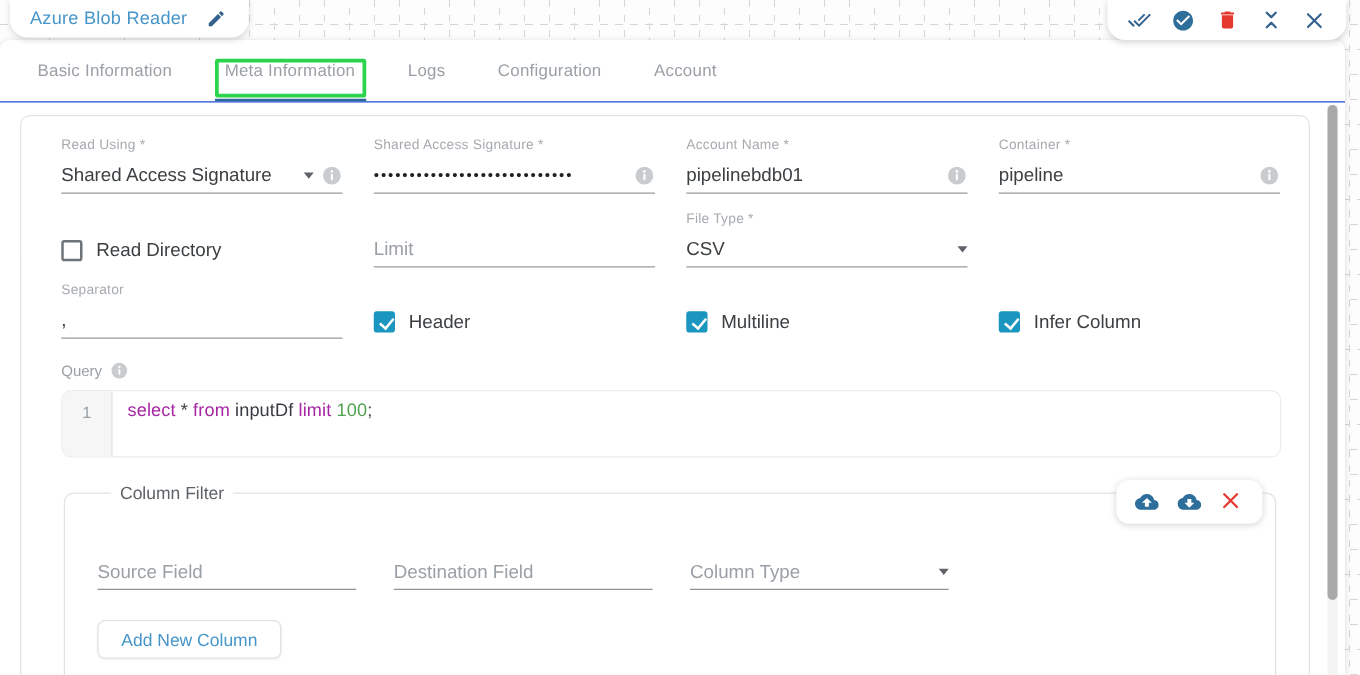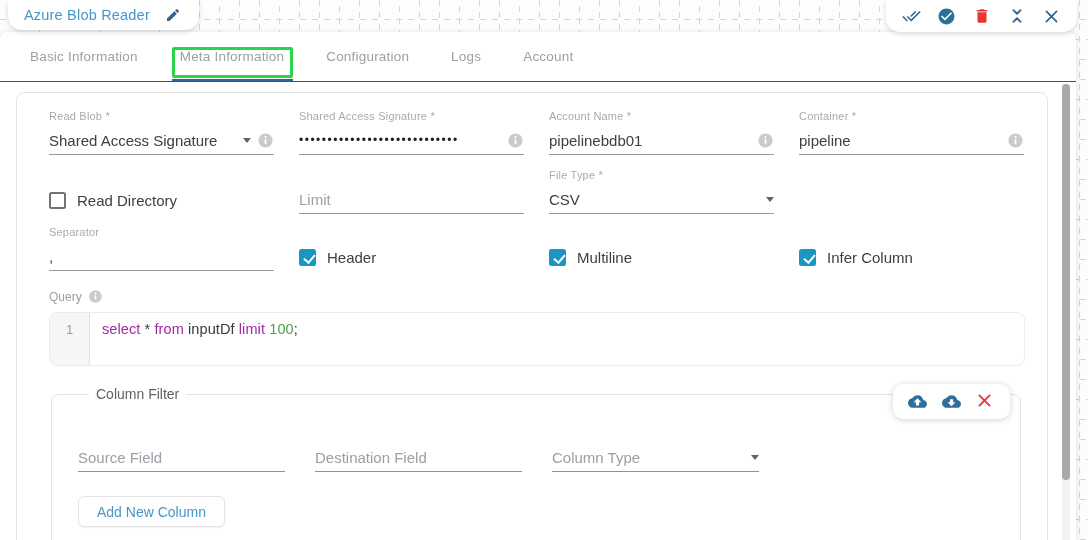--- a/index.html
+++ b/index.html
@@ -158,35 +158,35 @@
     <div class="tabbar">
       <div class="tab first">
         <span>Basic Information</span>
       </div>
       <div class="tab">
         <span>Meta Information</span>
         <span class="annotation"></span>
         <span class="indicator"></span>
       </div>
       <div class="tab">
+        <span>Logs</span>
+      </div>
+      <div class="tab">
         <span>Configuration</span>
-      </div>
-      <div class="tab">
-        <span>Logs</span>
       </div>
       <div class="tab">
         <span>Account</span>
       </div>
     </div>
 
     <div class="card">
 
       <div class="form-grid">
         <div class="field">
-          <div class="field-label">Read Blob *</div>
+          <div class="field-label">Read Using *</div>
           <div class="field-control">
             <span class="field-value">Shared Access Signature</span>
             <span class="caret"></span>
             <span class="info">
               <svg width="17" height="17" viewBox="0 0 24 24">
                   <circle cx="12" cy="12" r="10" fill="#c9cccf"></circle>
                   <circle cx="12" cy="7.2" r="1.5" fill="#fff"></circle>
                   <rect x="10.8" y="10" width="2.4" height="7.2" rx="1.2" fill="#fff"></rect>
                 </svg>
             </span>

